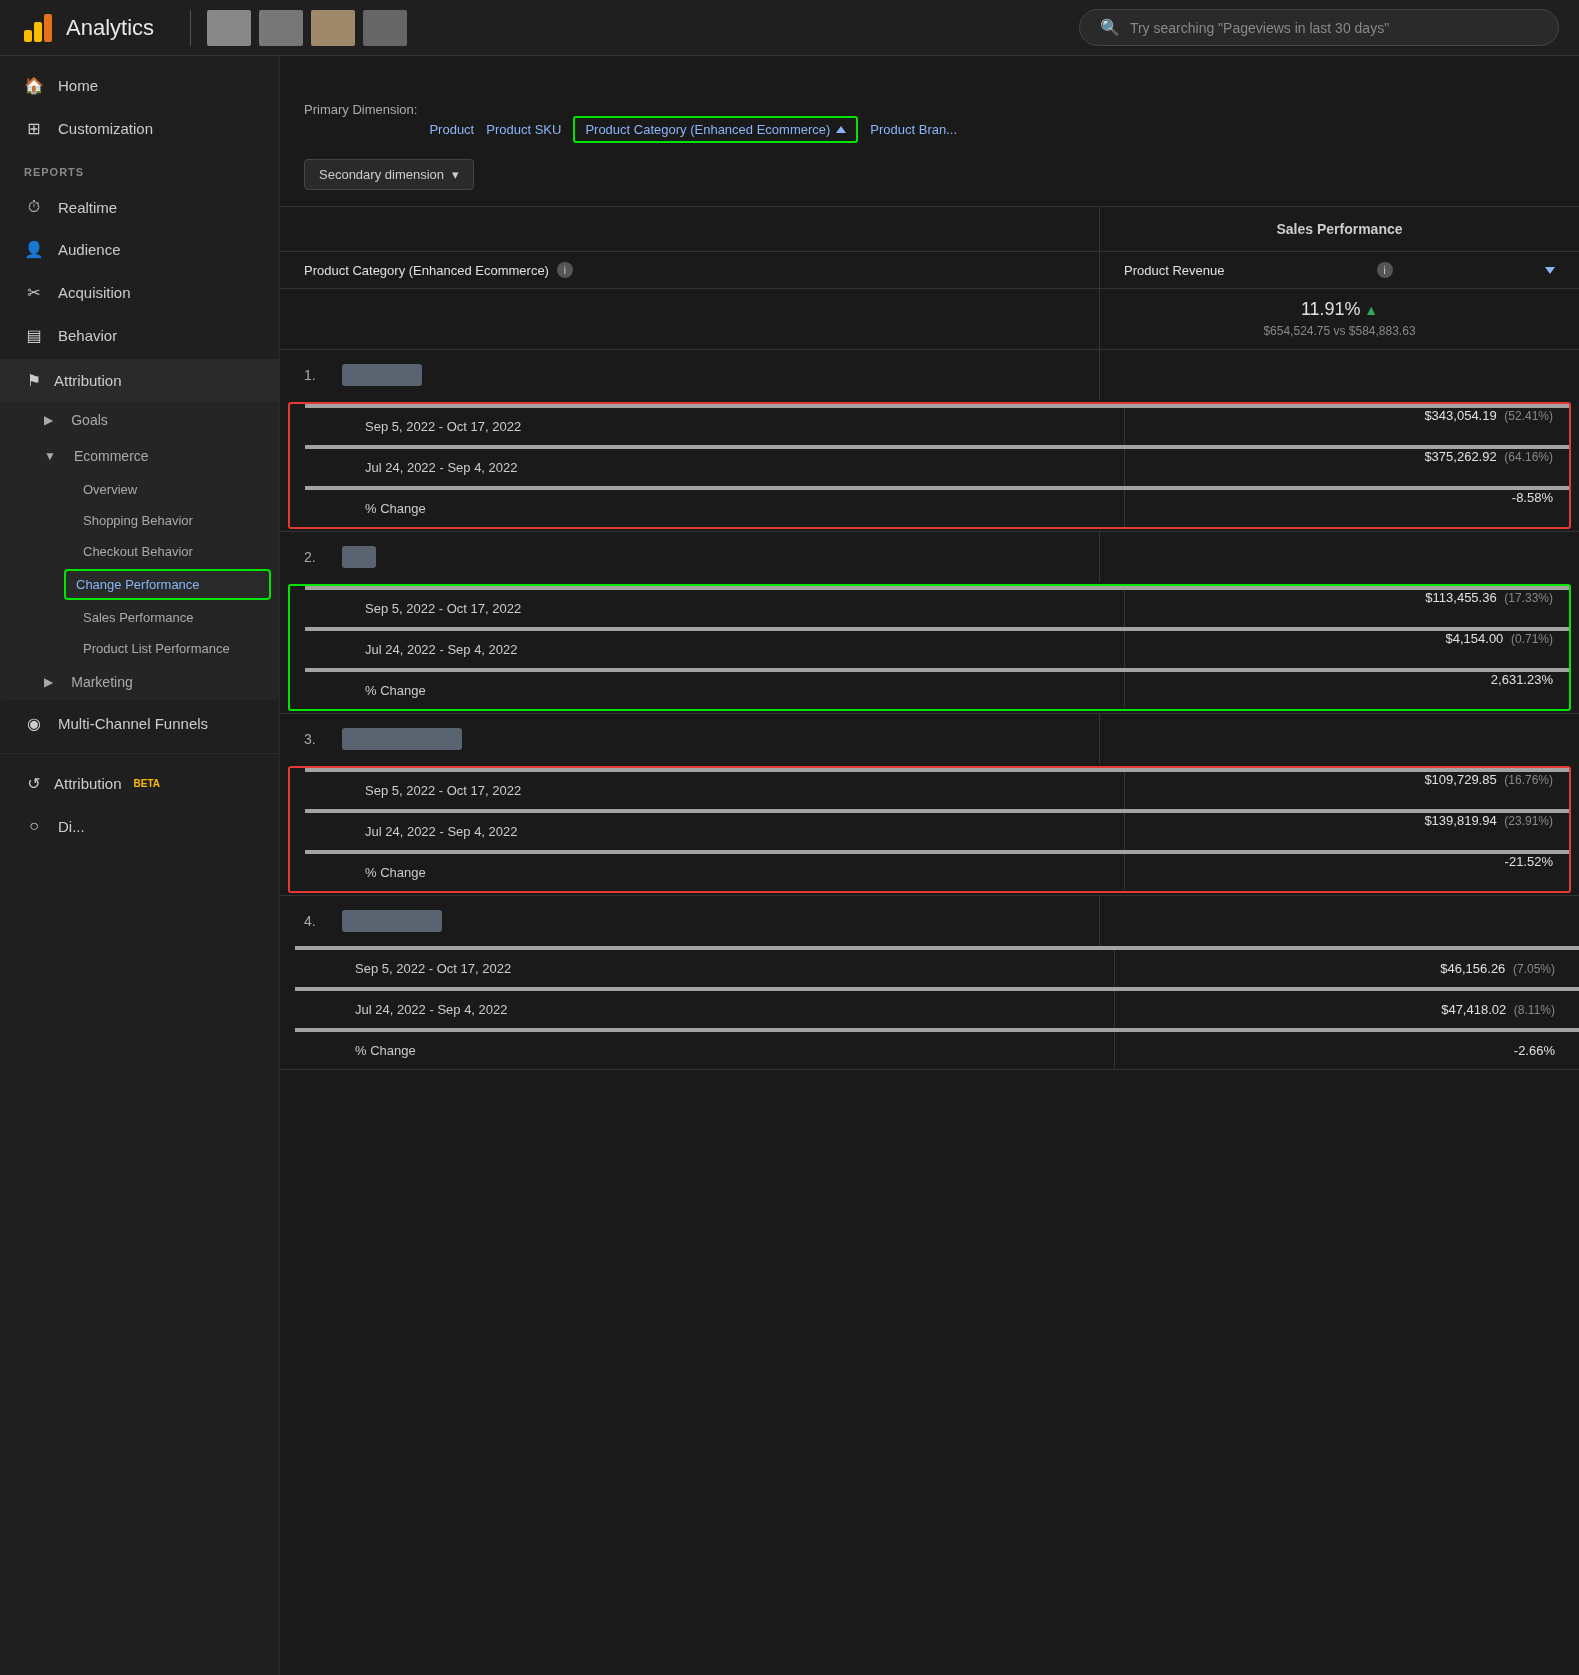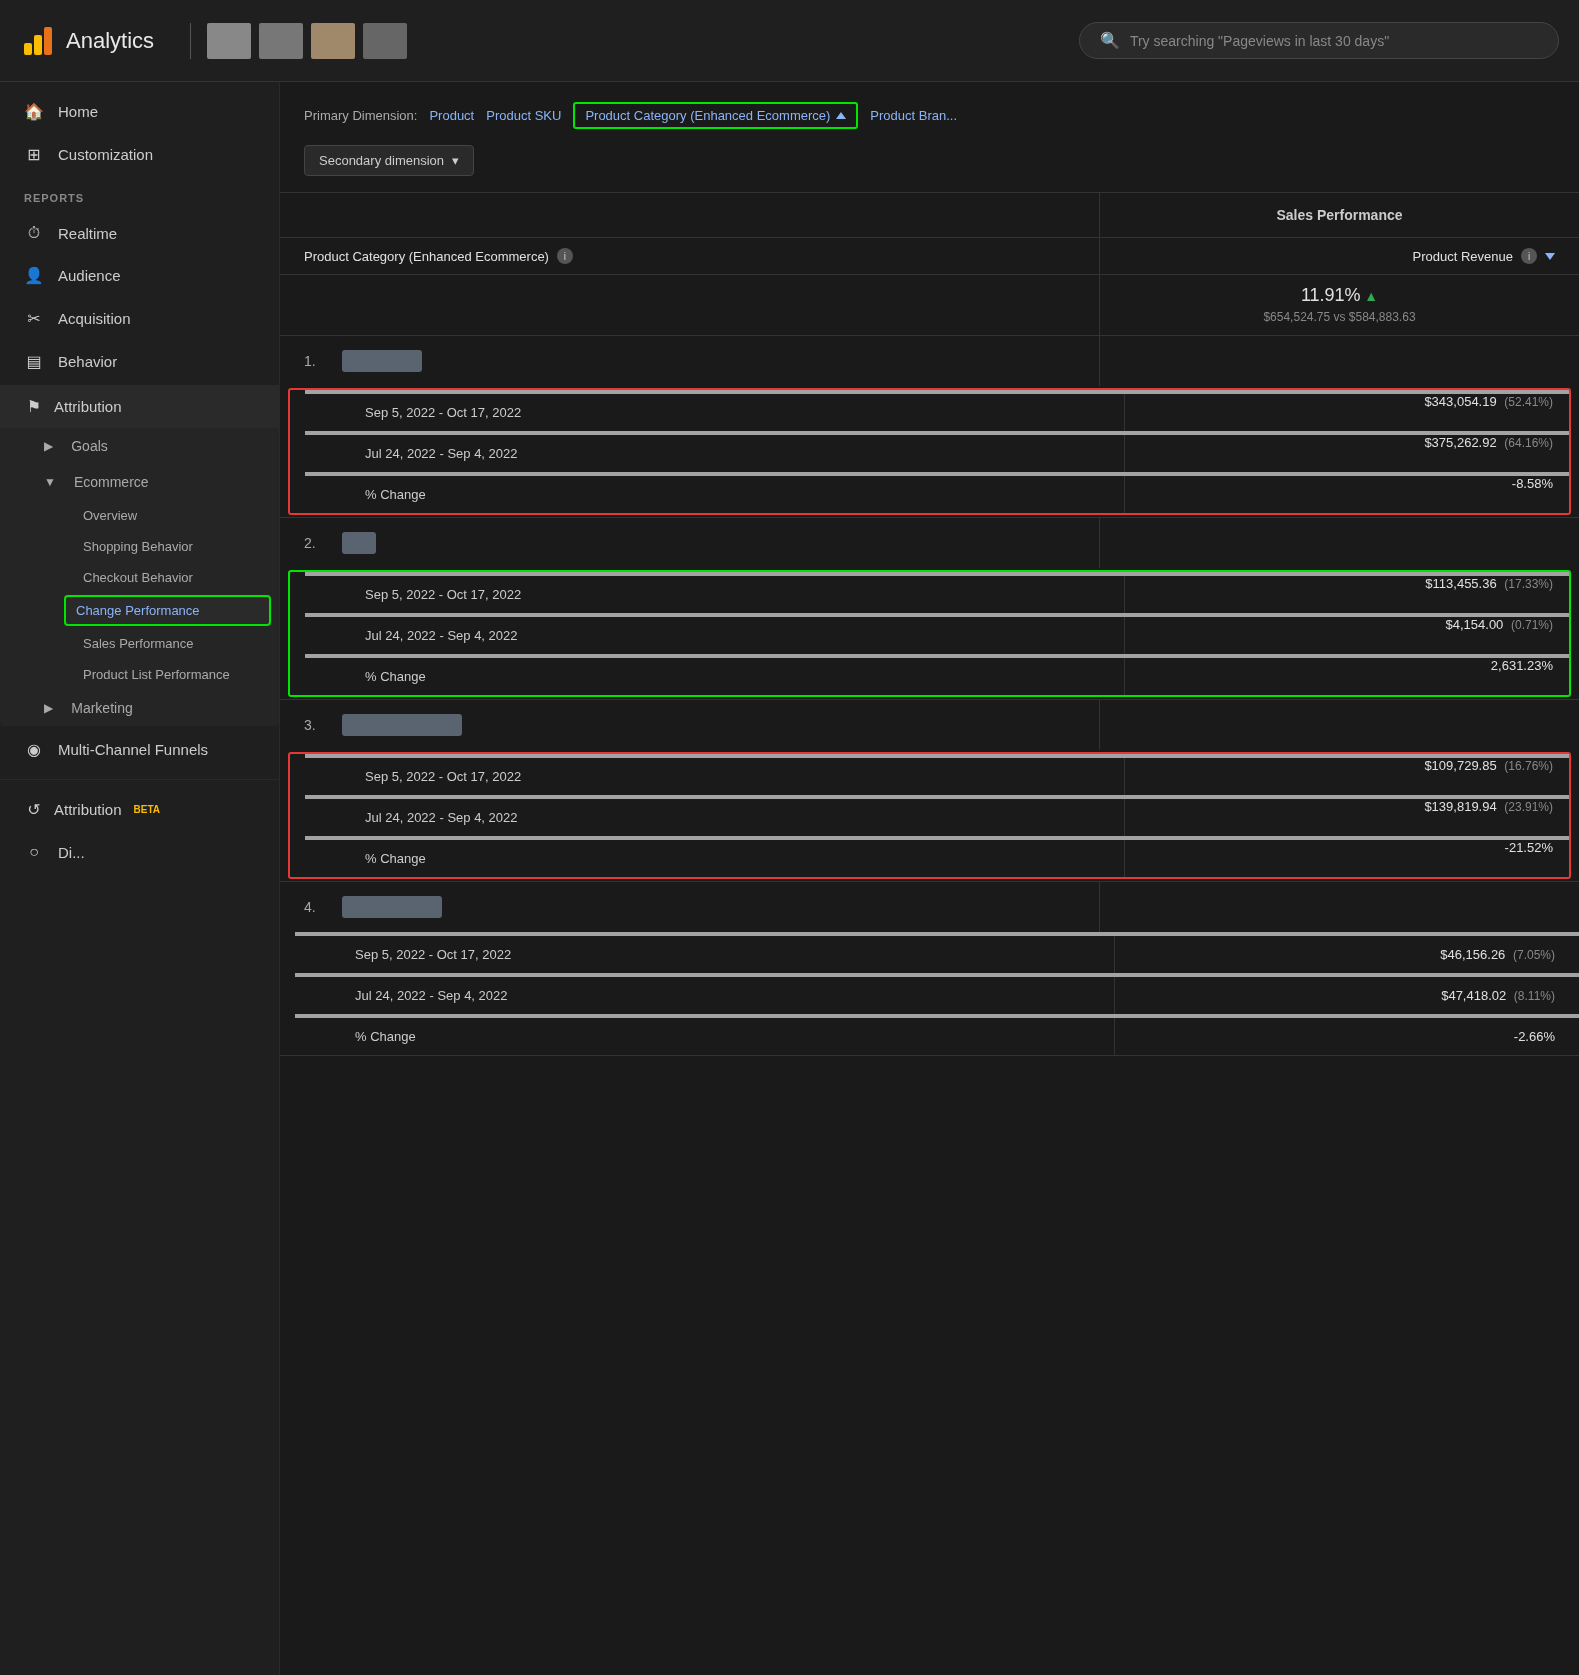--- a/index.html
+++ b/index.html
@@ -13,21 +13,21 @@
       width: 1579px;
       min-height: 1675px;
     }
 
     
     .topbar {
       background: #1f1f1f;
       display: flex;
       align-items: center;
       padding: 0 20px;
-      height: 82px;
+      height: 56px;
       border-bottom: 1px solid #333;
       flex-shrink: 0;
     }
     .logo-area {
       display: flex;
       align-items: center;
       gap: 10px;
       margin-right: 20px;
     }
     .logo-icon {
@@ -194,20 +194,21 @@
     }
     .primary-dim-label {
       color: #aaa;
       font-size: 13px;
     }
     .dim-link {
       color: #8ab4f8;
       font-size: 13px;
       cursor: pointer;
       text-decoration: none;
+      margin-top: 40px;
     }
     .dim-link.active-dim {
       color: #8ab4f8;
       border: 2.5px solid #00e600;
       padding: 4px 10px;
       border-radius: 3px;
       display: flex;
       align-items: center;
       gap: 6px;
       background: transparent;
@@ -278,21 +279,21 @@
       display: flex;
       align-items: center;
       gap: 8px;
       border-right: 1px solid #333;
     }
     .sub-header-right {
       padding: 10px 24px;
       text-align: right;
       display: flex;
       align-items: center;
-      justify-content: flex-end;
+      justify-content: space-between;
       gap: 8px;
     }
     .info-circle {
       width: 16px; height: 16px;
       background: #555;
       border-radius: 50%;
       display: inline-flex;
       align-items: center;
       justify-content: center;
       font-size: 10px;

